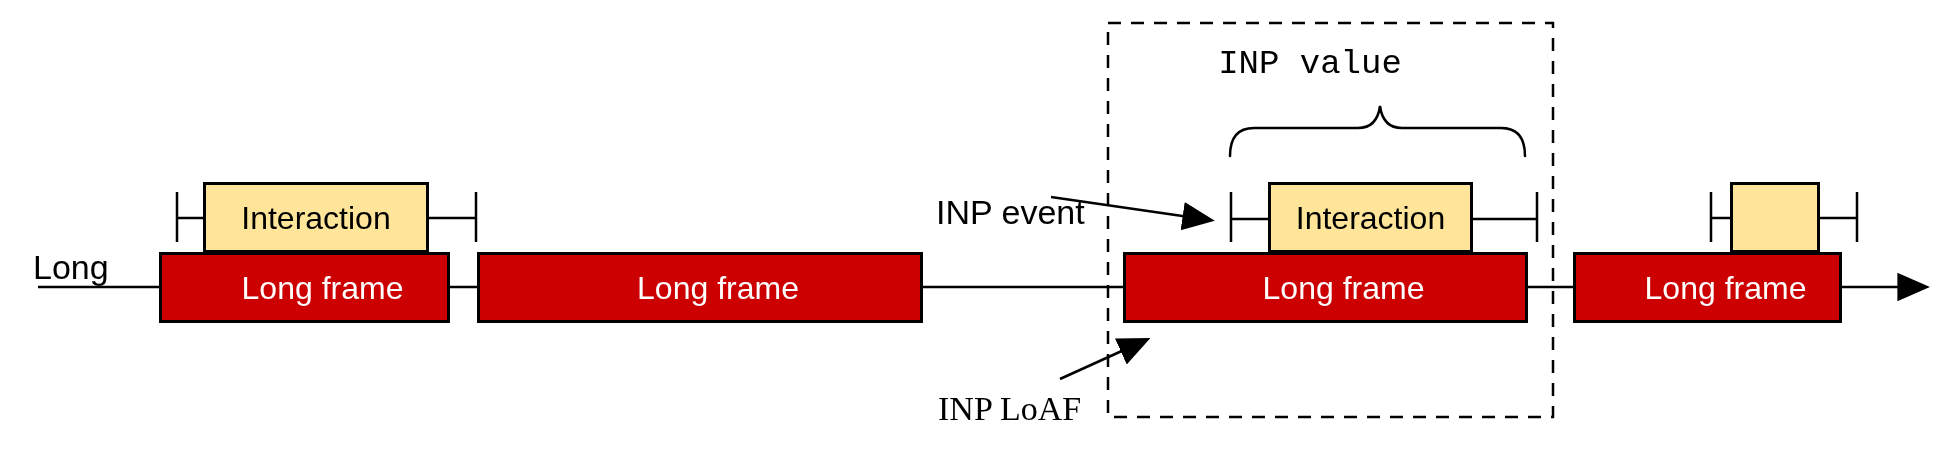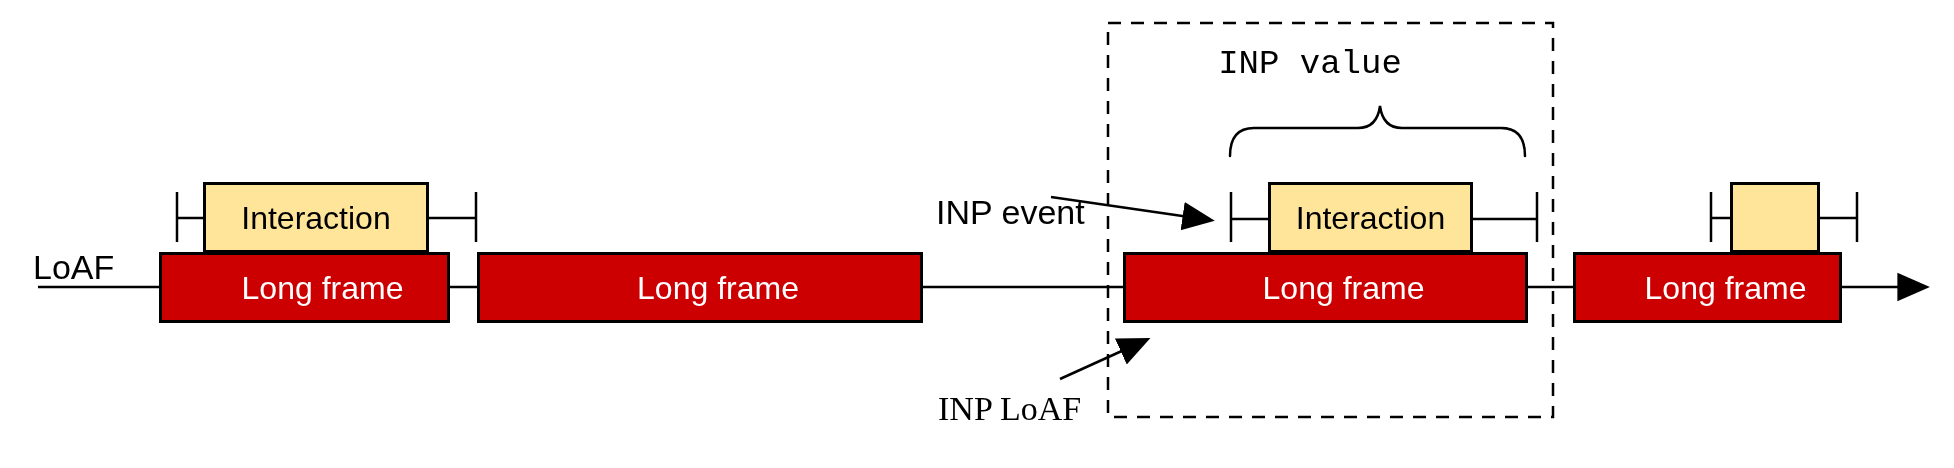--- a/index.html
+++ b/index.html
@@ -112,17 +112,17 @@
 
   <div class="box frame" style="left:159px; width:291px">Long frame</div>
   <div class="box frame" style="left:477px; width:446px">Long frame</div>
   <div class="box frame" style="left:1123px; width:405px">Long frame</div>
   <div class="box frame" style="left:1573px; width:269px">Long frame</div>
 
   <div class="box interaction" style="left:203px; width:226px">Interaction</div>
   <div class="box interaction" style="left:1268px; width:205px">Interaction</div>
   <div class="box interaction" style="left:1730px; width:90px"></div>
 
-  <div class="label label-time">LoAF</div>
+  <div class="label label-time">Long</div>
   <div class="label label-inp-value">INP value</div>
   <div class="label label-inp-event">INP event</div>
   <div class="label label-inp-loaf">INP LoAF</div>
 </div>
 
 </body></html>

